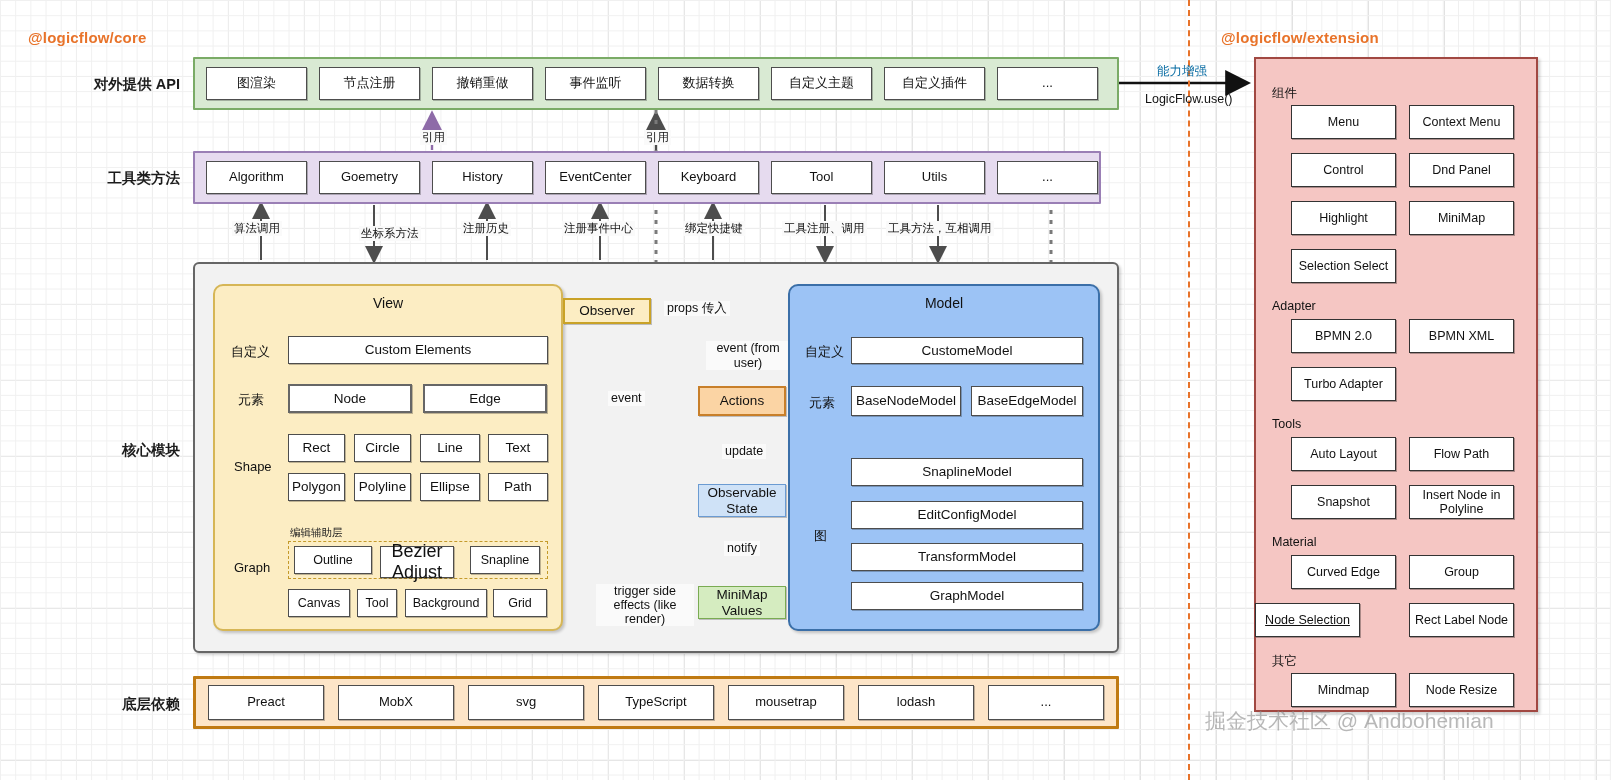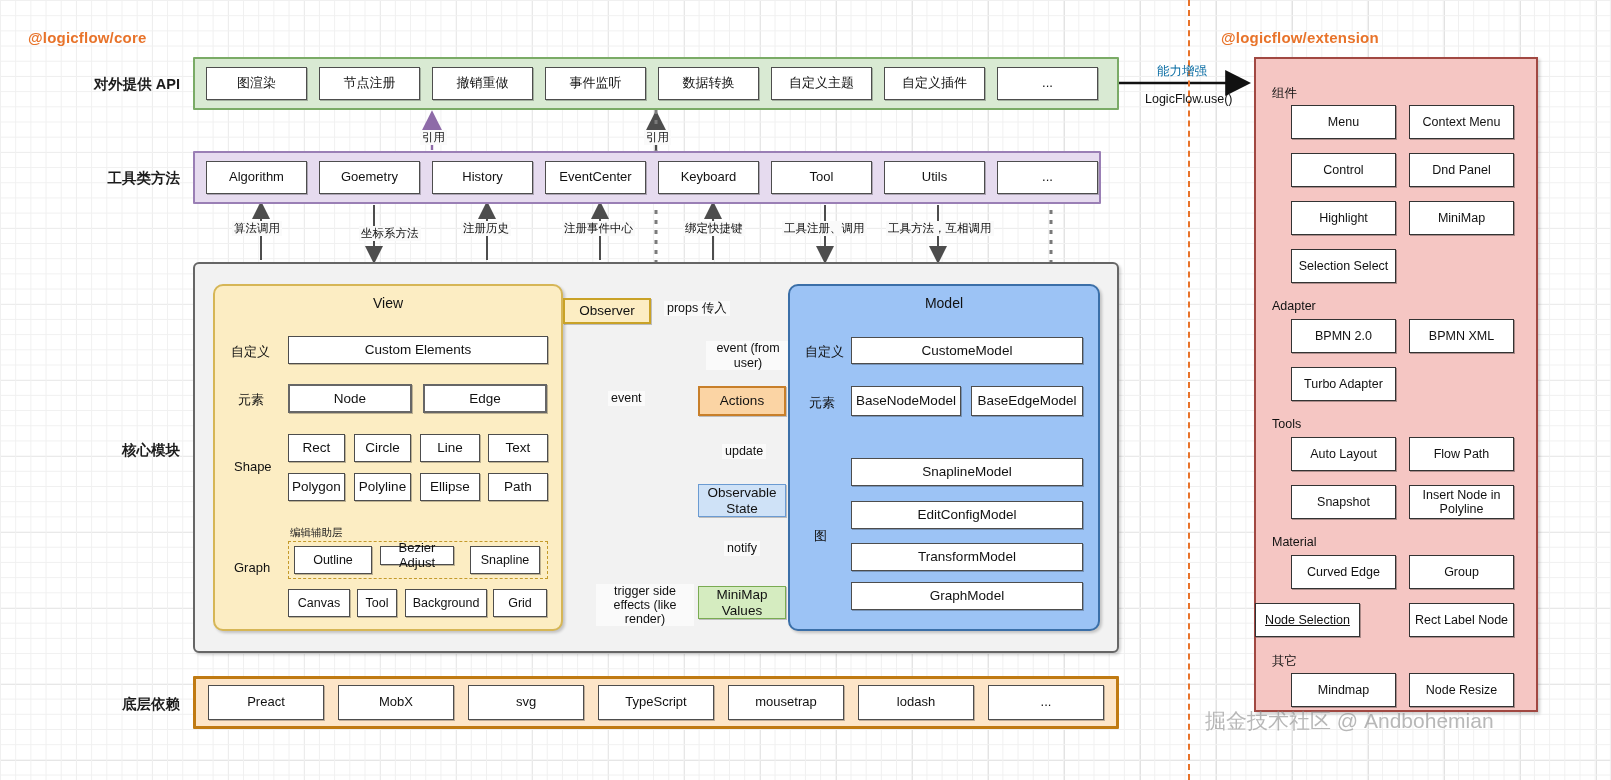--- a/index.html
+++ b/index.html
@@ -234,21 +234,21 @@
     <div class="abs vbox" style="left:288px;top:473px;width:57px;height:28px;">Polygon</div>
     <div class="abs vbox" style="left:354px;top:473px;width:57px;height:28px;">Polyline</div>
     <div class="abs vbox" style="left:420px;top:473px;width:60px;height:28px;">Ellipse</div>
     <div class="abs vbox" style="left:488px;top:473px;width:60px;height:28px;">Path</div>
   </div>
 
 <div class="abs tiny-cn" style="left:290px;top:526px;">编辑辅助层</div>
 <div class="abs dashedgrp" style="left:288px;top:541px;width:260px;height:38px;"></div>
 <div id="view-helper">
     <div class="abs vbox" style="left:294px;top:546px;width:78px;height:28px;font-size:12.5px;">Outline</div>
-    <div class="abs vbox" style="left:380px;top:546px;width:74px;height:19px;font-size:13px;">Bezier Adjust</div>
+    <div class="abs vbox" style="left:380px;top:546px;width:74px;height:32px;font-size:18px;">Bezier Adjust</div>
     <div class="abs vbox" style="left:470px;top:546px;width:70px;height:28px;font-size:12.5px;">Snapline</div>
   </div>
 
 <div id="view-graphrow">
     <div class="abs vbox" style="left:288px;top:589px;width:62px;height:28px;font-size:12.5px;">Canvas</div>
     <div class="abs vbox" style="left:357px;top:589px;width:40px;height:28px;font-size:12.5px;">Tool</div>
     <div class="abs vbox" style="left:405px;top:589px;width:82px;height:28px;font-size:12.5px;">Background</div>
     <div class="abs vbox" style="left:493px;top:589px;width:54px;height:28px;font-size:12.5px;">Grid</div>
   </div>
 

